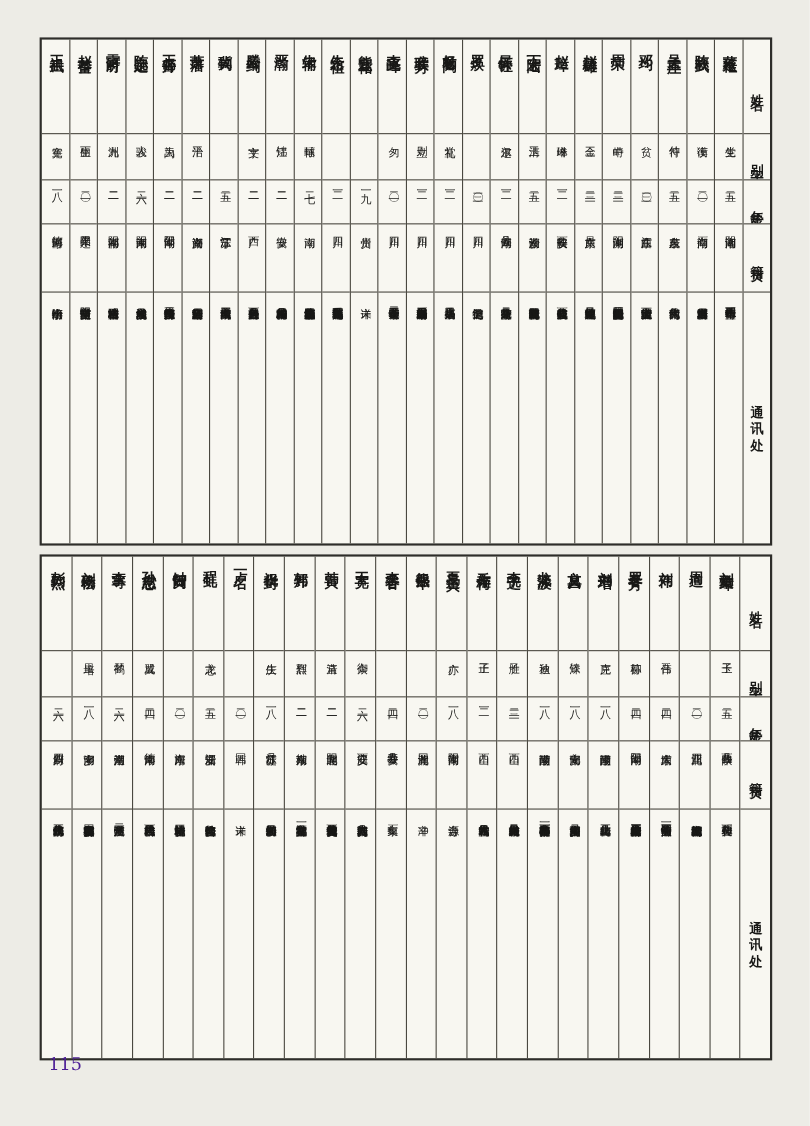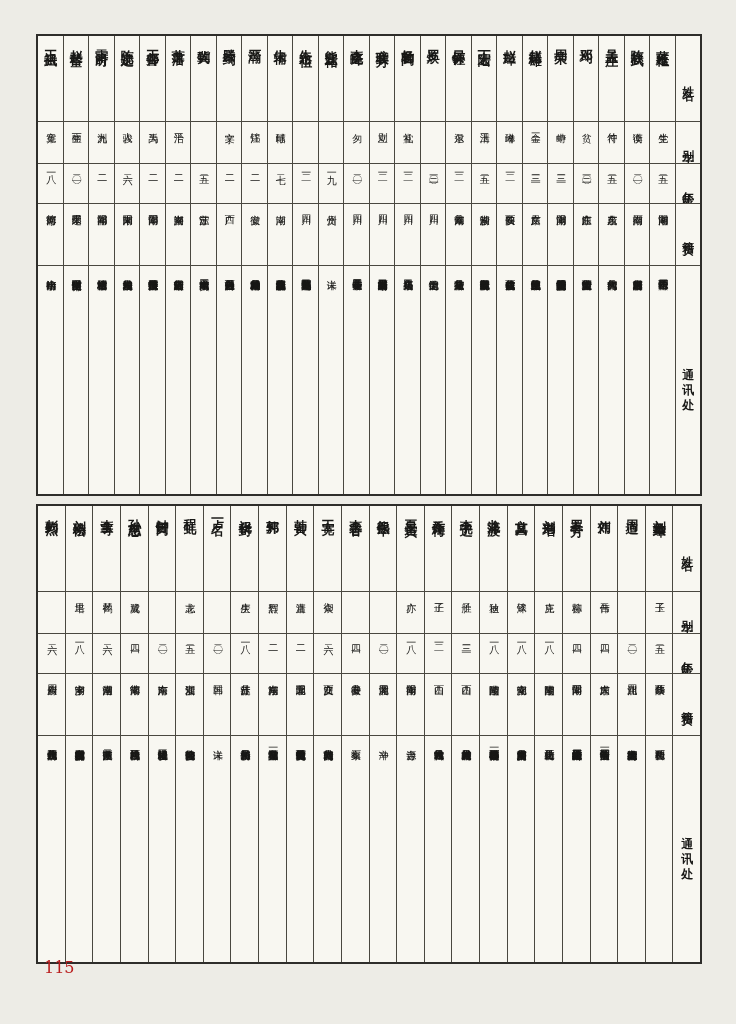--- a/index.html
+++ b/index.html
@@ -43,21 +43,21 @@
     max-height:100%;
   }
   .name-text .vtext{font-size:13px;font-weight:bold;letter-spacing:2px;}
   .small-text .vtext{font-size:10px;}
   .header-col .cell{align-items:center;padding-top:0;}
   .header-col .vtext{font-size:12px;font-weight:bold;letter-spacing:3px;}
   .header-col .head-addr .vtext{letter-spacing:15px;}
   .page-number{
     position:absolute;left:44px;top:958px;
     font-family:"DejaVu Serif",serif;
-    font-size:16px;color:#b91c1c;
+    font-size:16px;color:#4c1d95;
   }
 </style>
 </head>
 <body>
 
 <div class="page">
 
   <section class="roster" id="table-top">
     <div class="col person-col">
         <div class="cell c-name name-text">

